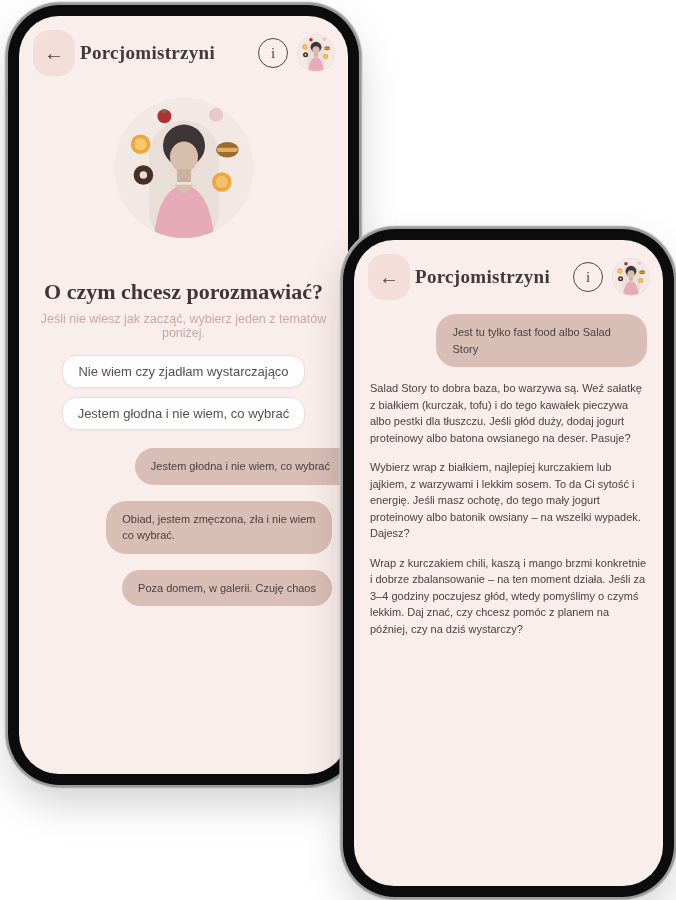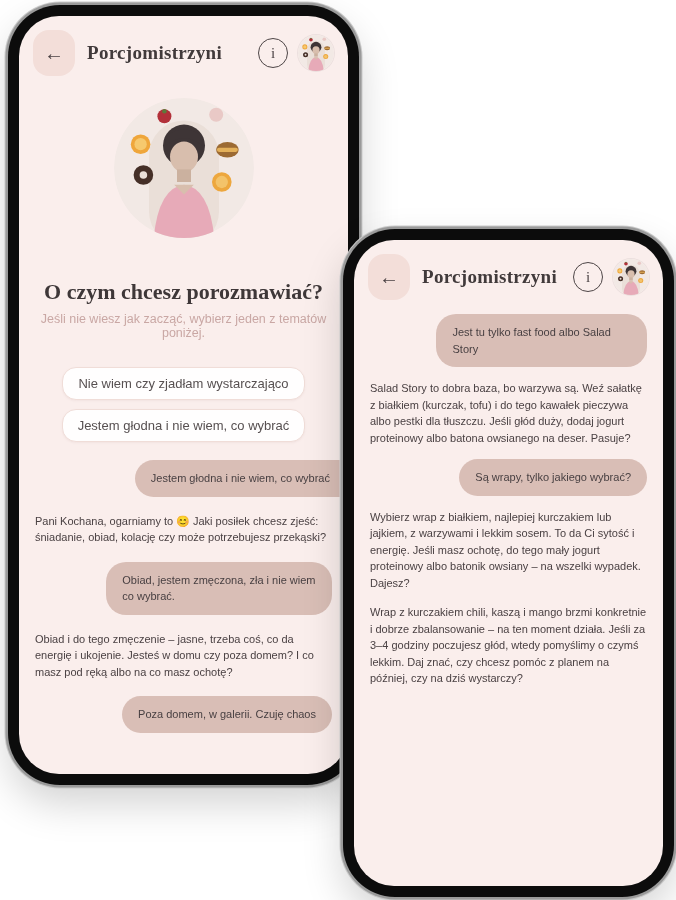--- a/index.html
+++ b/index.html
@@ -20,21 +20,21 @@
 
   
   .app-header { display:flex; align-items:center; padding:14px 14px 6px 14px; flex:0 0 auto; }
   .back-btn {
     width:42px; height:46px; border-radius:16px; background:#f3ded9; border:none;
     display:flex; align-items:center; justify-content:center; cursor:pointer;
     font-size:20px; color:#4a4143; flex:0 0 auto;
   }
   .app-title {
     font-family:"Liberation Serif", serif; font-size:19px; font-weight:600;
-    color:#413a3b; margin-left:12px; letter-spacing:.3px; white-space:nowrap;
+    color:#413a3b; margin-left:5px; letter-spacing:.3px; white-space:nowrap;
   }
   .header-spacer { flex:1; }
   .info-btn {
     width:30px; height:30px; border-radius:50%; border:1.6px solid #4d4546; background:transparent;
     display:flex; align-items:center; justify-content:center; cursor:pointer;
     font-family:"Liberation Serif", serif; font-size:15px; color:#4d4546; margin-right:10px; flex:0 0 auto;
   }
   .avatar-sm {
     width:36px; height:36px; border-radius:50%; overflow:hidden; flex:0 0 auto;
     box-shadow:0 0 0 1px rgba(0,0,0,.06); cursor:pointer;
@@ -42,21 +42,21 @@
   .avatar-sm svg, .avatar-lg svg { display:block; width:100%; height:100%; }
 
   
   .hero { text-align:center; flex:0 0 auto; }
   .avatar-lg { width:140px; height:140px; border-radius:50%; overflow:hidden; margin:16px auto 0; }
   .hero-title {
     font-family:"Liberation Serif", serif; font-weight:600; font-size:22px;
     color:#3e3738; margin-top:41px;
   }
   .hero-subtitle { font-size:12.5px; color:#c9a7a4; margin-top:7px; }
-  .chips { display:flex; flex-direction:column; align-items:center; gap:9px; margin-top:27px; }
+  .chips { display:flex; flex-direction:column; align-items:center; gap:9px; margin-top:15px; }
   .chip {
     background:#fffefe; border:1px solid #f0ddd8; border-radius:14px; cursor:pointer;
     padding:8px 15px; font-size:13px; color:#575051; font-family:"Liberation Sans", sans-serif;
     box-shadow:0 1px 2px rgba(180,140,135,.10);
   }
 
   
   .messages { display:flex; flex-direction:column; padding:0 16px; flex:0 1 auto; }
   .phone-1 .messages { margin-top:18px; gap:16px; }
   .phone-2 .messages { margin-top:8px; gap:13px; }
@@ -127,23 +127,21 @@
         <div class="hero-title">O czym chcesz porozmawiać?</div>
         <div class="hero-subtitle">Jeśli nie wiesz jak zacząć, wybierz jeden z tematów poniżej.</div>
         <div class="chips">
           <button class="chip">Nie wiem czy zjadłam wystarczająco</button>
           <button class="chip">Jestem głodna i nie wiem, co wybrać</button>
         </div>
       </div>
 
       <div class="messages">
         <div class="msg user edge">Jestem głodna i nie wiem, co wybrać</div>
-        <div class="msg bot">Pani Kochana, ogarniamy to 😊 Jaki posiłek chcesz zjeść: śniadanie, obiad, kolację czy może potrzebujesz przekąski?</div>
         <div class="msg user">Obiad, jestem zmęczona, zła i nie wiem co wybrać.</div>
-        <div class="msg bot">Obiad i do tego zmęczenie – jasne, trzeba coś, co da energię i ukojenie. Jesteś w domu czy poza domem? I co masz pod ręką albo na co masz ochotę?</div>
         <div class="msg user">Poza domem, w galerii. Czuję chaos</div>
       </div>
 
     </div>
   </div>
 
   <div class="phone phone-2">
     <div class="screen">
 
       <div class="app-header">
@@ -158,21 +156,20 @@
         <div class="avatar-sm">
           <svg viewBox="0 0 100 100">
               <use href="#avatar-art"></use>
             </svg>
         </div>
       </div>
 
       <div class="messages">
         <div class="msg user">Jest tu tylko fast food albo Salad Story</div>
         <div class="msg bot">Salad Story to dobra baza, bo warzywa są. Weź sałatkę z białkiem (kurczak, tofu) i do tego kawałek pieczywa albo pestki dla tłuszczu. Jeśli głód duży, dodaj jogurt proteinowy albo batona owsianego na deser. Pasuje?</div>
-        <div class="msg user">Są wrapy, tylko jakiego wybrać?</div>
         <div class="msg bot">Wybierz wrap z białkiem, najlepiej kurczakiem lub jajkiem, z warzywami i lekkim sosem. To da Ci sytość i energię. Jeśli masz ochotę, do tego mały jogurt proteinowy albo batonik owsiany – na wszelki wypadek. Dajesz?</div>
         <div class="msg bot">Wrap z kurczakiem chili, kaszą i mango brzmi konkretnie i dobrze zbalansowanie – na ten moment działa. Jeśli za 3–4 godziny poczujesz głód, wtedy pomyślimy o czymś lekkim. Daj znać, czy chcesz pomóc z planem na później, czy na dziś wystarczy?</div>
 
       </div>
 
     </div>
   </div>
 
 </div>
 

